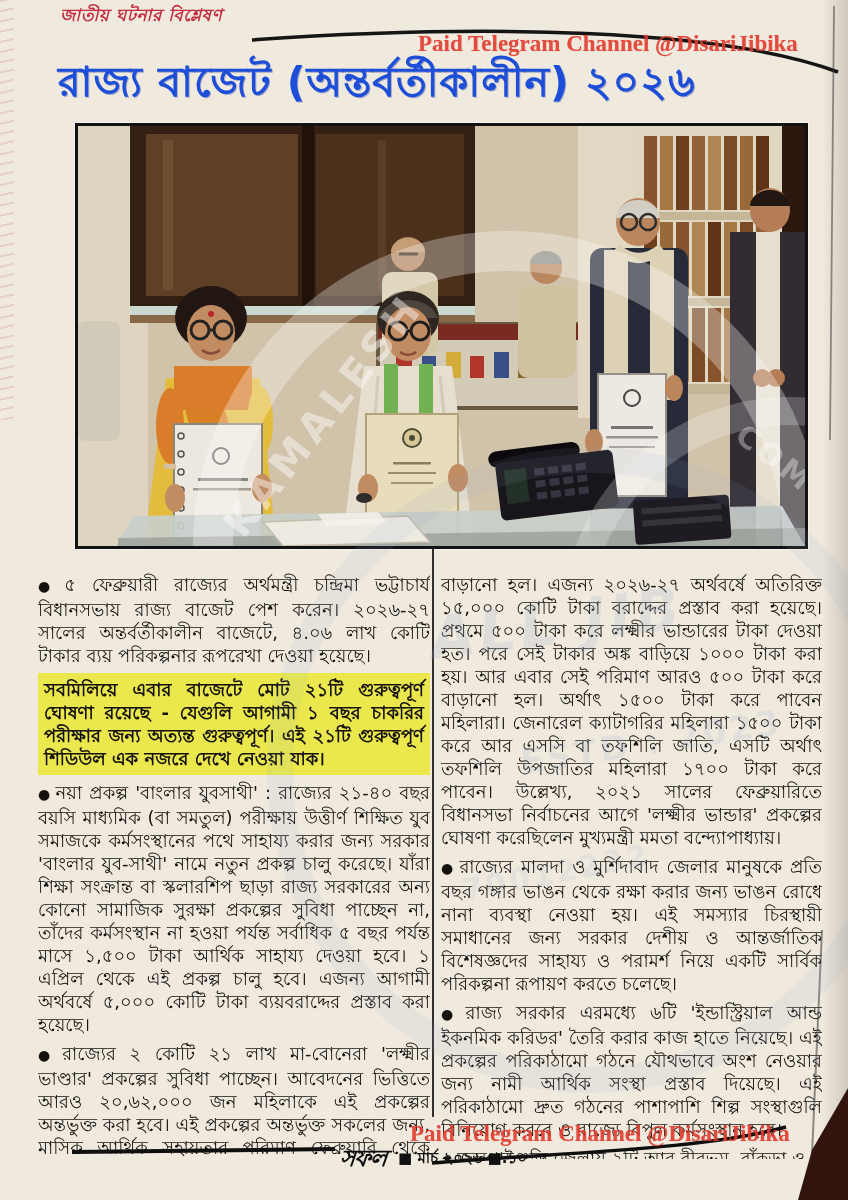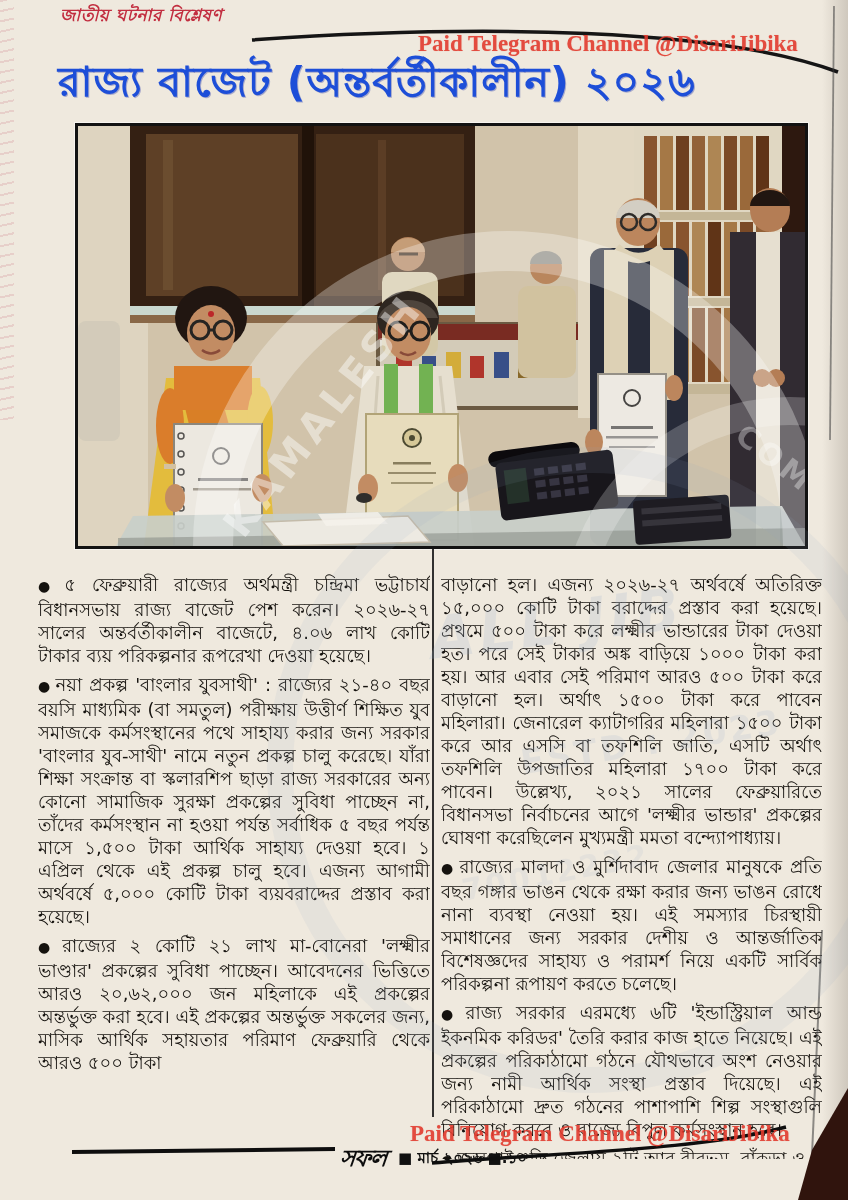--- a/index.html
+++ b/index.html
@@ -291,20 +291,21 @@
       <text x="128" y="362" transform="rotate(-52 200 350)" font-size="40" font-weight="bold" fill="#ffffff" opacity=".45" letter-spacing="6">KAMALESH</text>
       <text x="652" y="338" transform="rotate(38 690 330)" font-size="30" font-weight="bold" fill="#ffffff" opacity=".35" letter-spacing="4">COM</text>
     </g>
   </svg>
 </div>
 
 <div class="abs divider"></div>
 
 <div class="abs col col-left" id="left-col">
     <p><span class="bullet">●</span>৫ ফেব্রুয়ারী রাজ্যের অর্থমন্ত্রী চন্দ্রিমা ভট্টাচার্য বিধানসভায় রাজ্য বাজেট পেশ করেন। ২০২৬-২৭ সালের অন্তর্বর্তীকালীন বাজেটে, ৪.০৬ লাখ কোটি টাকার ব্যয় পরিকল্পনার রূপরেখা দেওয়া হয়েছে।</p>
+    <p class="hl">সবমিলিয়ে এবার বাজেটে মোট ২১টি গুরুত্বপূর্ণ ঘোষণা রয়েছে - যেগুলি আগামী ১ বছর চাকরির পরীক্ষার জন্য অত্যন্ত গুরুত্বপূর্ণ। এই ২১টি গুরুত্বপূর্ণ শিডিউল এক নজরে দেখে নেওয়া যাক।</p>
     <p><span class="bullet">●</span>নয়া প্রকল্প 'বাংলার যুবসাথী' : রাজ্যের ২১-৪০ বছর বয়সি মাধ্যমিক (বা সমতুল) পরীক্ষায় উত্তীর্ণ শিক্ষিত যুব সমাজকে কর্মসংস্থানের পথে সাহায্য করার জন্য সরকার 'বাংলার যুব-সাথী' নামে নতুন প্রকল্প চালু করেছে। যাঁরা শিক্ষা সংক্রান্ত বা স্কলারশিপ ছাড়া রাজ্য সরকারের অন্য কোনো সামাজিক সুরক্ষা প্রকল্পের সুবিধা পাচ্ছেন না, তাঁদের কর্মসংস্থান না হওয়া পর্যন্ত সর্বাধিক ৫ বছর পর্যন্ত মাসে ১,৫০০ টাকা আর্থিক সাহায্য দেওয়া হবে। ১ এপ্রিল থেকে এই প্রকল্প চালু হবে। এজন্য আগামী অর্থবর্ষে ৫,০০০ কোটি টাকা ব্যয়বরাদ্দের প্রস্তাব করা হয়েছে।</p>
     <p><span class="bullet">●</span>রাজ্যের ২ কোটি ২১ লাখ মা-বোনেরা 'লক্ষ্মীর ভাণ্ডার' প্রকল্পের সুবিধা পাচ্ছেন। আবেদনের ভিত্তিতে আরও ২০,৬২,০০০ জন মহিলাকে এই প্রকল্পের অন্তর্ভুক্ত করা হবে। এই প্রকল্পের অন্তর্ভুক্ত সকলের জন্য, মাসিক আর্থিক সহায়তার পরিমাণ ফেব্রুয়ারি থেকে আরও ৫০০ টাকা</p>
   </div>
 <div class="abs col col-right" id="right-col">
     <p>বাড়ানো হল। এজন্য ২০২৬-২৭ অর্থবর্ষে অতিরিক্ত ১৫,০০০ কোটি টাকা বরাদ্দের প্রস্তাব করা হয়েছে। প্রথমে ৫০০ টাকা করে লক্ষ্মীর ভান্ডারের টাকা দেওয়া হত। পরে সেই টাকার অঙ্ক বাড়িয়ে ১০০০ টাকা করা হয়। আর এবার সেই পরিমাণ আরও ৫০০ টাকা করে বাড়ানো হল। অর্থাৎ ১৫০০ টাকা করে পাবেন মহিলারা। জেনারেল ক্যাটাগরির মহিলারা ১৫০০ টাকা করে আর এসসি বা তফশিলি জাতি, এসটি অর্থাৎ তফশিলি উপজাতির মহিলারা ১৭০০ টাকা করে পাবেন। উল্লেখ্য, ২০২১ সালের ফেব্রুয়ারিতে বিধানসভা নির্বাচনের আগে 'লক্ষ্মীর ভান্ডার' প্রকল্পের ঘোষণা করেছিলেন মুখ্যমন্ত্রী মমতা বন্দ্যোপাধ্যায়।</p>
     <p><span class="bullet">●</span>রাজ্যের মালদা ও মুর্শিদাবাদ জেলার মানুষকে প্রতি বছর গঙ্গার ভাঙন থেকে রক্ষা করার জন্য ভাঙন রোধে নানা ব্যবস্থা নেওয়া হয়। এই সমস্যার চিরস্থায়ী সমাধানের জন্য সরকার দেশীয় ও আন্তর্জাতিক বিশেষজ্ঞদের সাহায্য ও পরামর্শ নিয়ে একটি সার্বিক পরিকল্পনা রূপায়ণ করতে চলেছে।</p>
     <p><span class="bullet">●</span>রাজ্য সরকার এরমধ্যে ৬টি 'ইন্ডাস্ট্রিয়াল আন্ড ইকনমিক করিডর' তৈরি করার কাজ হাতে নিয়েছে। এই প্রকল্পের পরিকাঠামো গঠনে যৌথভাবে অংশ নেওয়ার জন্য নামী আর্থিক সংস্থা প্রস্তাব দিয়েছে। এই পরিকাঠামো দ্রুত গঠনের পাশাপাশি শিল্প সংস্থাগুলি বিনিয়োগ করবে ও রাজ্যে বিপুল কর্মসংস্থান হবে।</p>
     <p><span class="bullet">●</span>জলপাইগুড়ি জেলায় ২টি আর বীরভূম, বাঁকুড়া ও</p>
   </div>
 

